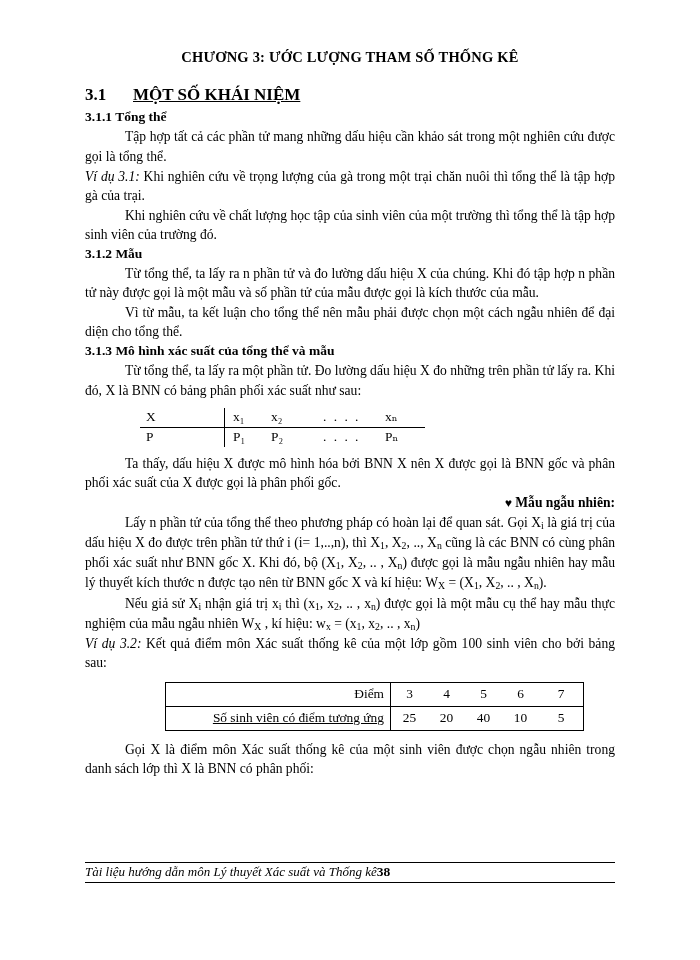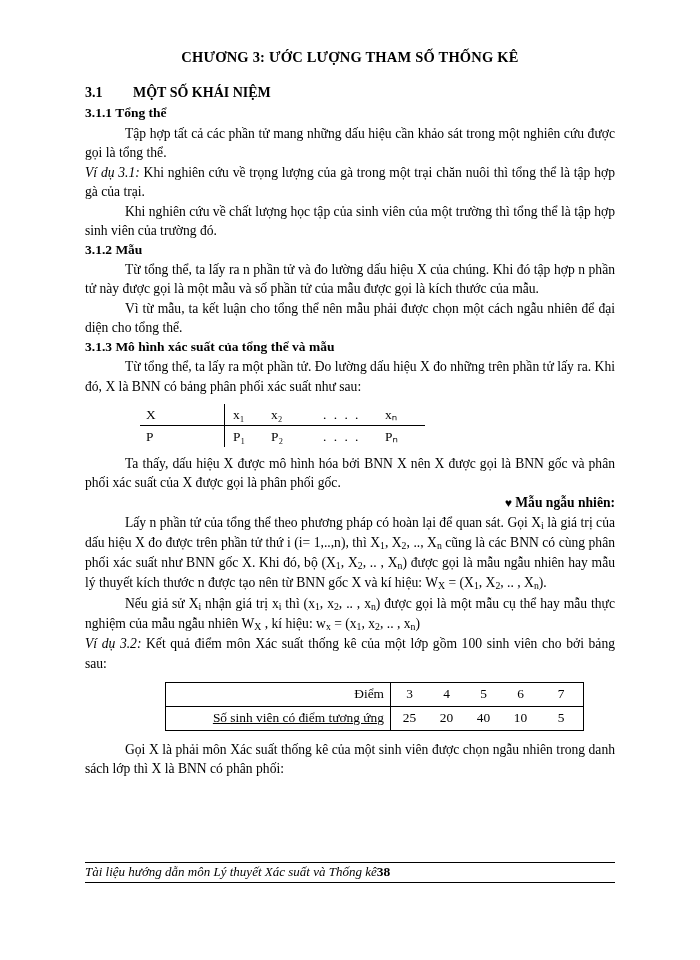--- a/index.html
+++ b/index.html
@@ -28,23 +28,24 @@
   .chapter-title {
     text-align: center;
     font-weight: bold;
     font-size: 14.5px;
     letter-spacing: 0.2px;
     margin: 0 0 18px 0;
     line-height: 1.25;
   }
   .h1 {
     font-weight: bold;
-    font-size: 14px;
+    font-size: 17px;
     margin: 0 0 2px 0;
     line-height: 1.3;
+    text-decoration: underline;
   }
   .h1 .num {
     display: inline-block;
     min-width: 48px;
   }
   .h2 {
     font-weight: bold;
     font-size: 13.5px;
     margin: 0 0 1px 0;
     line-height: 1.35;
@@ -104,21 +105,21 @@
   .dist-table tr.row-x td {
     border-bottom: 1px solid #000;
   }
   .vals-inner {
     display: flex;
     align-items: flex-end;
   }
   .vals-inner span.c1 { width: 38px; }
   .vals-inner span.c2 { width: 52px; }
   .vals-inner span.c3 { width: 62px; letter-spacing: 2px; }
-  .vals-inner span.c4 { width: 40px; font-family: Liberation Serif, serif; }
+  .vals-inner span.c4 { width: 40px; }
 
   
   .score-table-wrap {
     margin: 9px 0 9px 0;
     padding-left: 80px;
   }
   .score-table {
     border-collapse: collapse;
     font-size: 13.4px;
   }
@@ -265,21 +266,21 @@
           <td class="num-cell first">25</td>
           <td class="num-cell">20</td>
           <td class="num-cell">40</td>
           <td class="num-cell">10</td>
           <td class="num-cell last">5</td>
         </tr>
       </tbody>
         </table>
     </div>
 
-    <p class="para indent">Gọi X là phải môn Xác suất thống kê của một sinh viên được chọn ngẫu nhiên trong danh sách lớp thì X là BNN có phân phối:</p>
+    <p class="para indent">Gọi X là điểm môn Xác suất thống kê của một sinh viên được chọn ngẫu nhiên trong danh sách lớp thì X là BNN có phân phối:</p>
 
   </div>
 
   <div class="footer">
     <div class="footer-rule-top"></div>
     <div class="footer-row">
       <span class="footer-text">Tài liệu hướng dẫn môn Lý thuyết Xác suất và Thống kê</span>
       <span class="footer-page">38</span>
     </div>
   </div>

